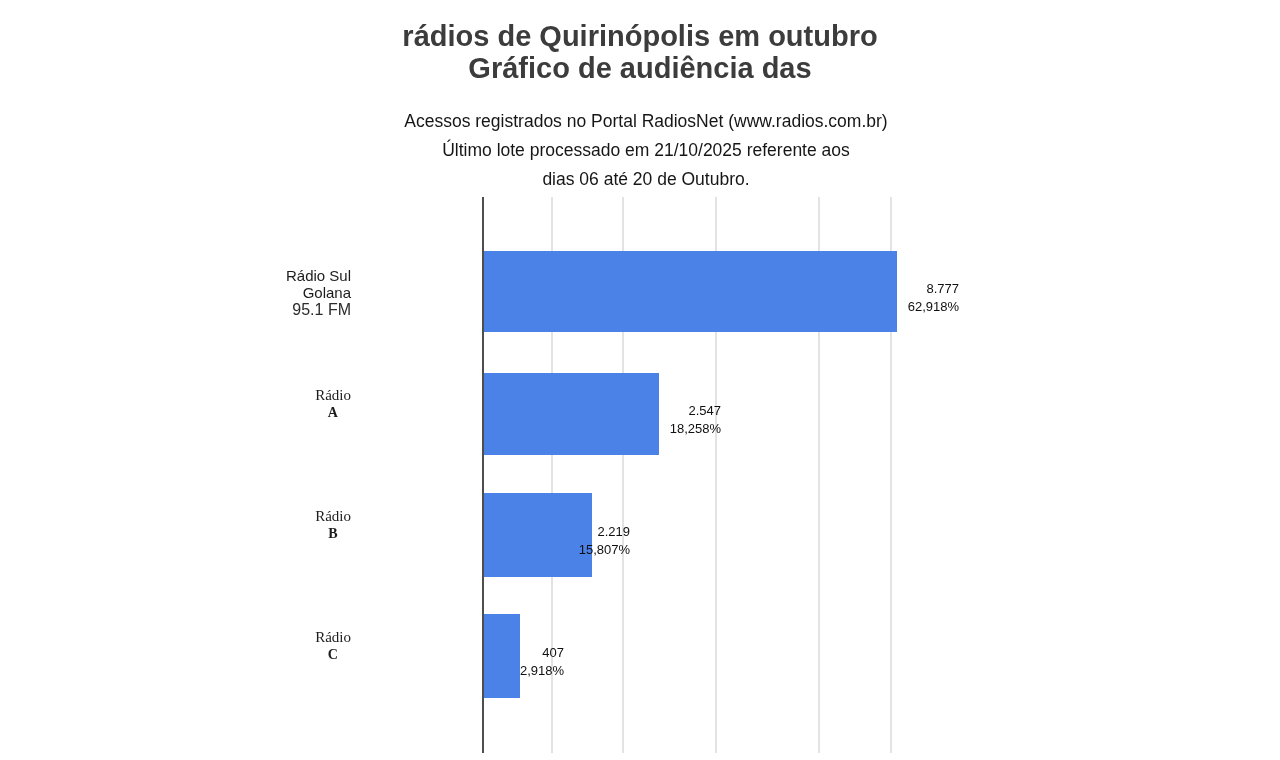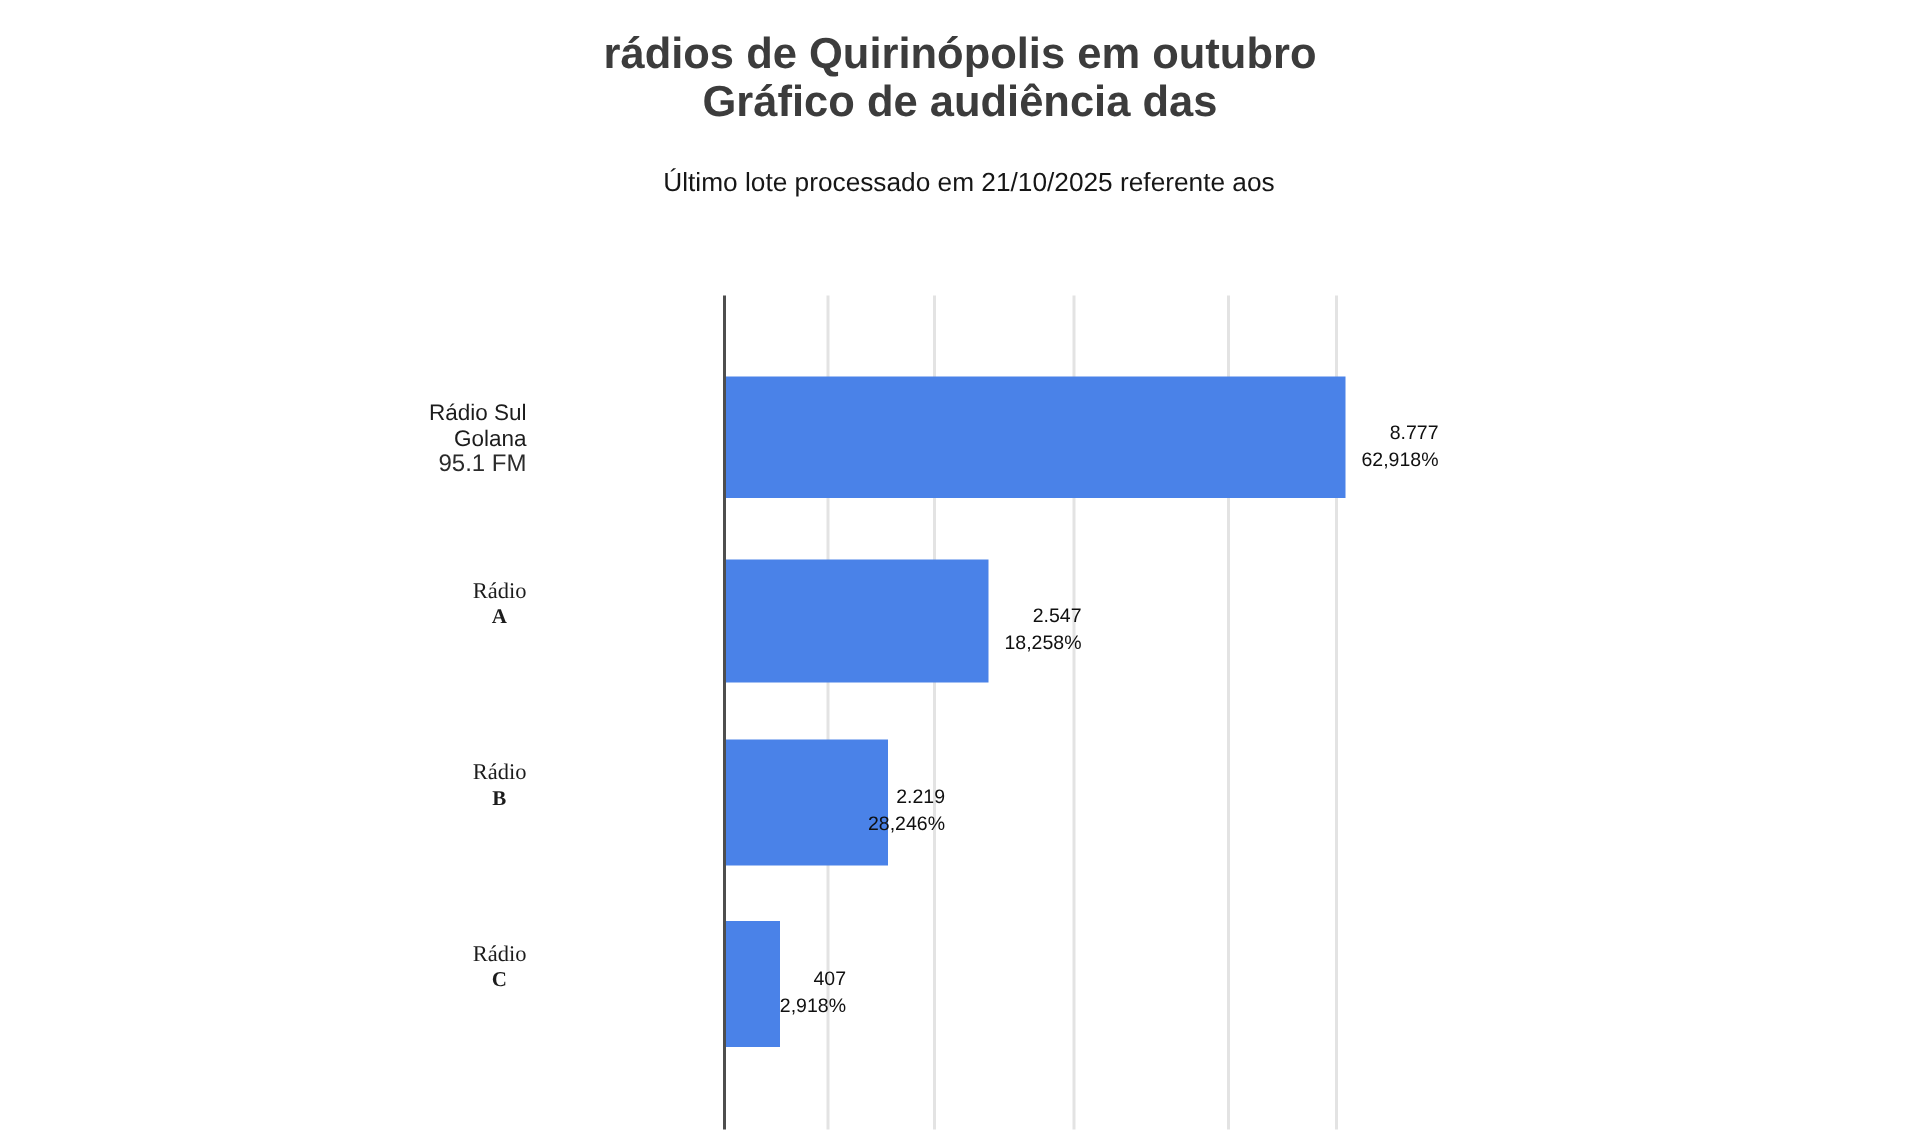--- a/index.html
+++ b/index.html
@@ -43,21 +43,23 @@
 <body>
 
 <div class="page">
 
   <div class="title">
     <div>rádios de Quirinópolis em outubro</div>
     <div>Gráfico de audiência das</div>
   </div>
 
   <div class="subtitle">
+    <div>Acessos registrados no Portal RadiosNet (www.radios.com.br)</div>
     <div>Último lote processado em 21/10/2025 referente aos</div>
+    <div>dias 06 até 20 de Outubro.</div>
   </div>
 
   <div class="plot">
       <div class="gridline" style="left: 890px;"></div>
       <div class="gridline" style="left: 818px;"></div>
       <div class="gridline" style="left: 715px;"></div>
       <div class="gridline" style="left: 622px;"></div>
       <div class="gridline" style="left: 551px;"></div>
     <div class="axis"></div>
 
@@ -91,21 +93,21 @@
     <div>
       <div class="bar" style="top: 493px; height: 84px; width: 108px; left: 484px;"></div>
       <div class="row-label" style="top: 525px;">
         <div class="lblk">
           <div>Rádio</div>
           <div class="lbl-bold">B</div>
         </div>
       </div>
       <div class="row-value" style="left: 578px; top: 540px;">
         <div class="val-num">2.219</div>
-        <div class="val-pct">28,246%</div>
+        <div class="val-pct">15,807%</div>
       </div>
     </div>
 
     <div>
       <div class="bar" style="top: 614px; height: 84px; width: 36px; left: 484px;"></div>
       <div class="row-label" style="top: 646px;">
         <div class="lblk">
           <div>Rádio</div>
           <div class="lbl-bold">C</div>
         </div>

